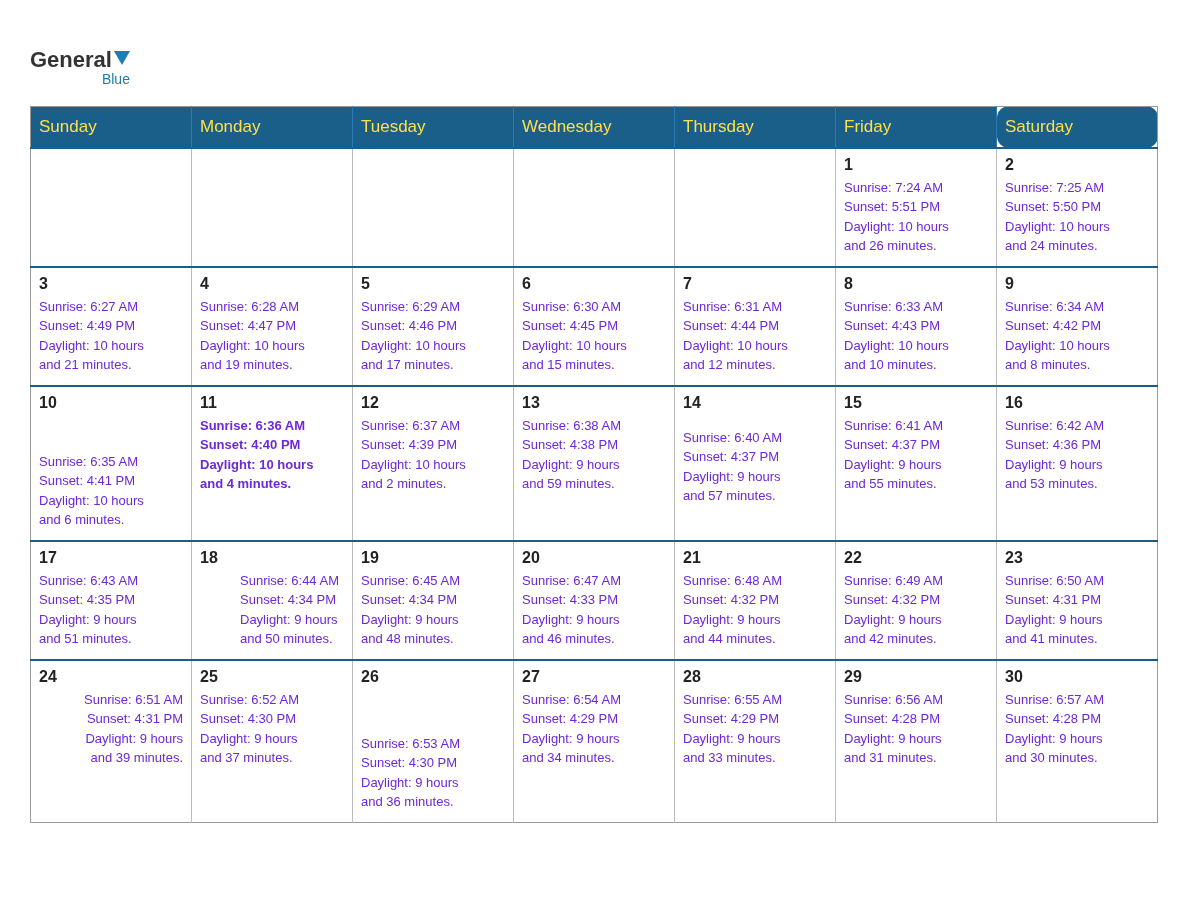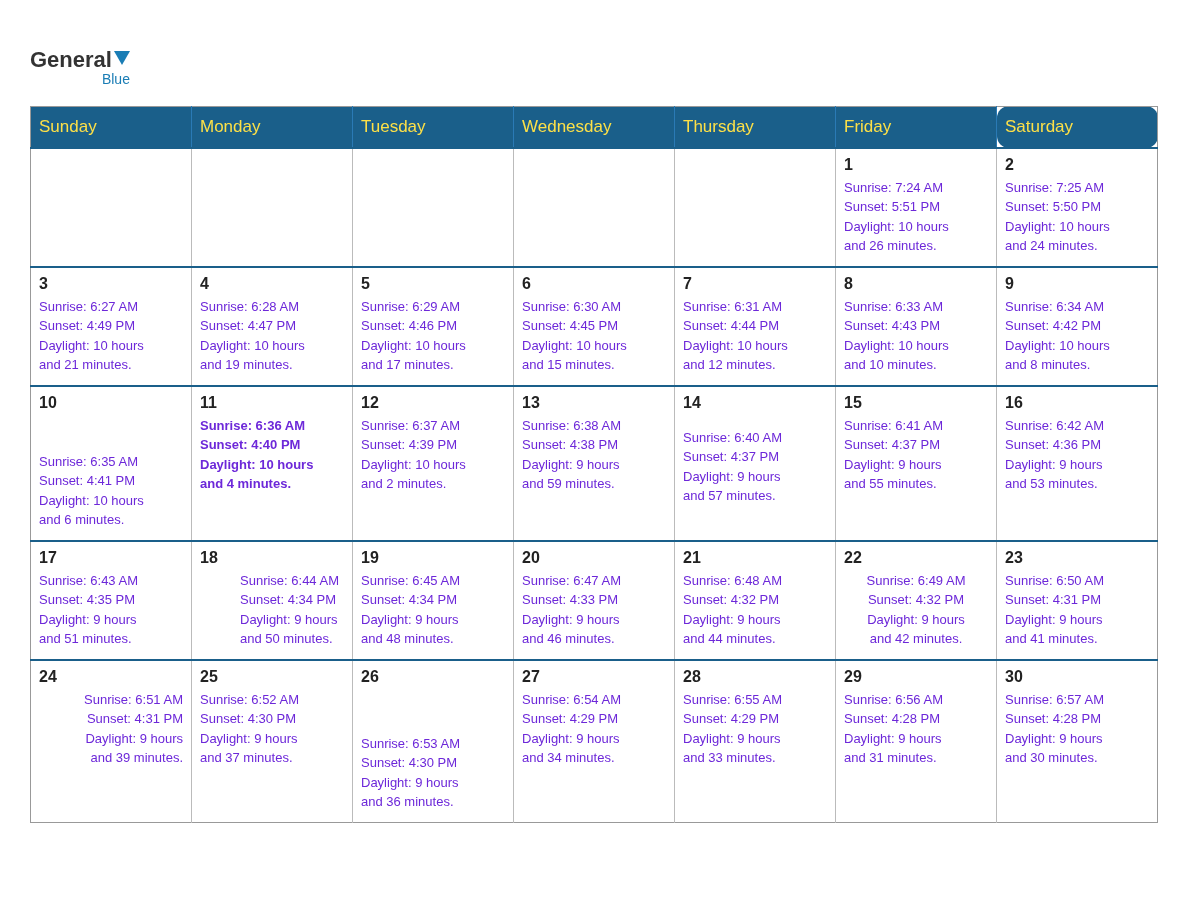--- a/index.html
+++ b/index.html
@@ -281,21 +281,21 @@
         </td>
         <td>
           <span class="day-number">21</span>
           <div class="day-info" style="white-space: pre-line;">Sunrise: 6:48 AM
 Sunset: 4:32 PM
 Daylight: 9 hours
 and 44 minutes.</div>
         </td>
         <td>
           <span class="day-number">22</span>
-          <div class="day-info" style="white-space: pre-line; text-align: center;">Sunrise: 6:49 AM
+          <div class="day-info" style="white-space: pre-line;">Sunrise: 6:49 AM
 Sunset: 4:32 PM
 Daylight: 9 hours
 and 42 minutes.</div>
         </td>
         <td>
           <span class="day-number">23</span>
           <div class="day-info" style="white-space: pre-line;">Sunrise: 6:50 AM
 Sunset: 4:31 PM
 Daylight: 9 hours
 and 41 minutes.</div>

